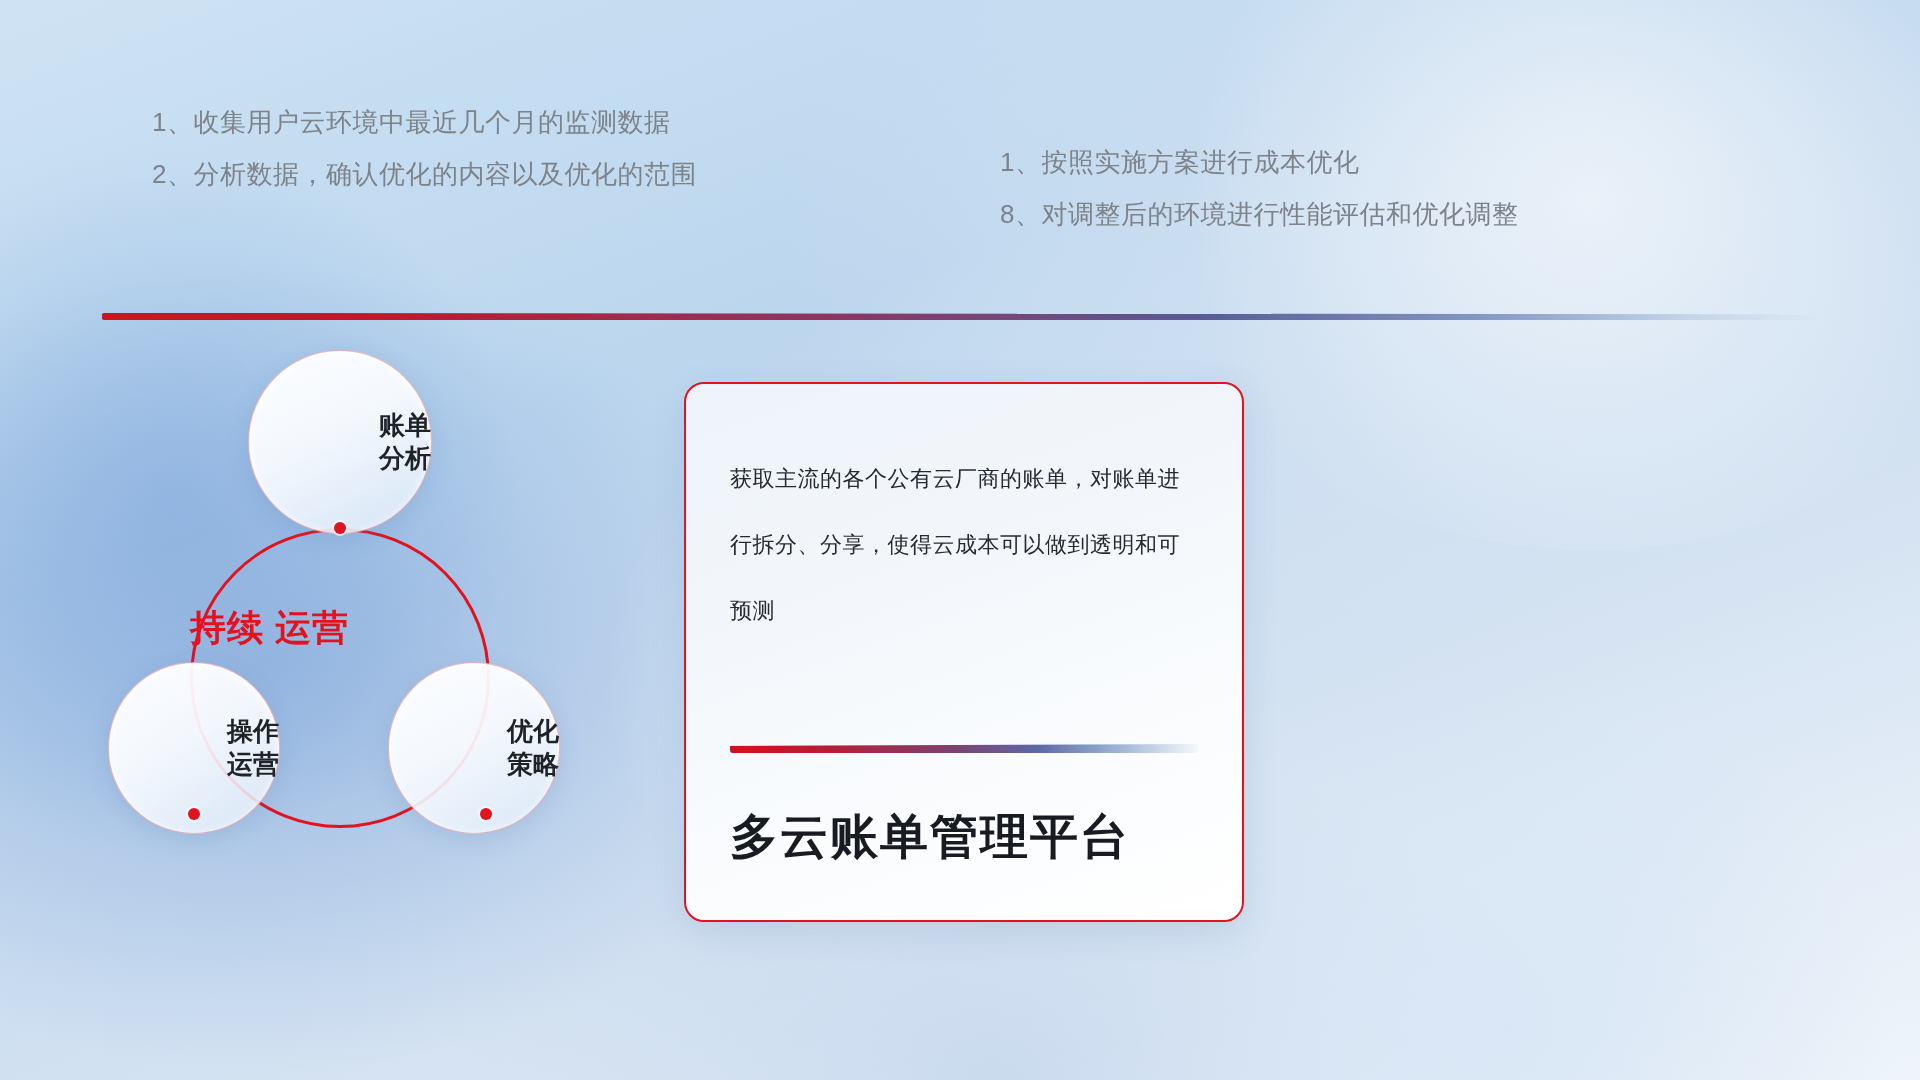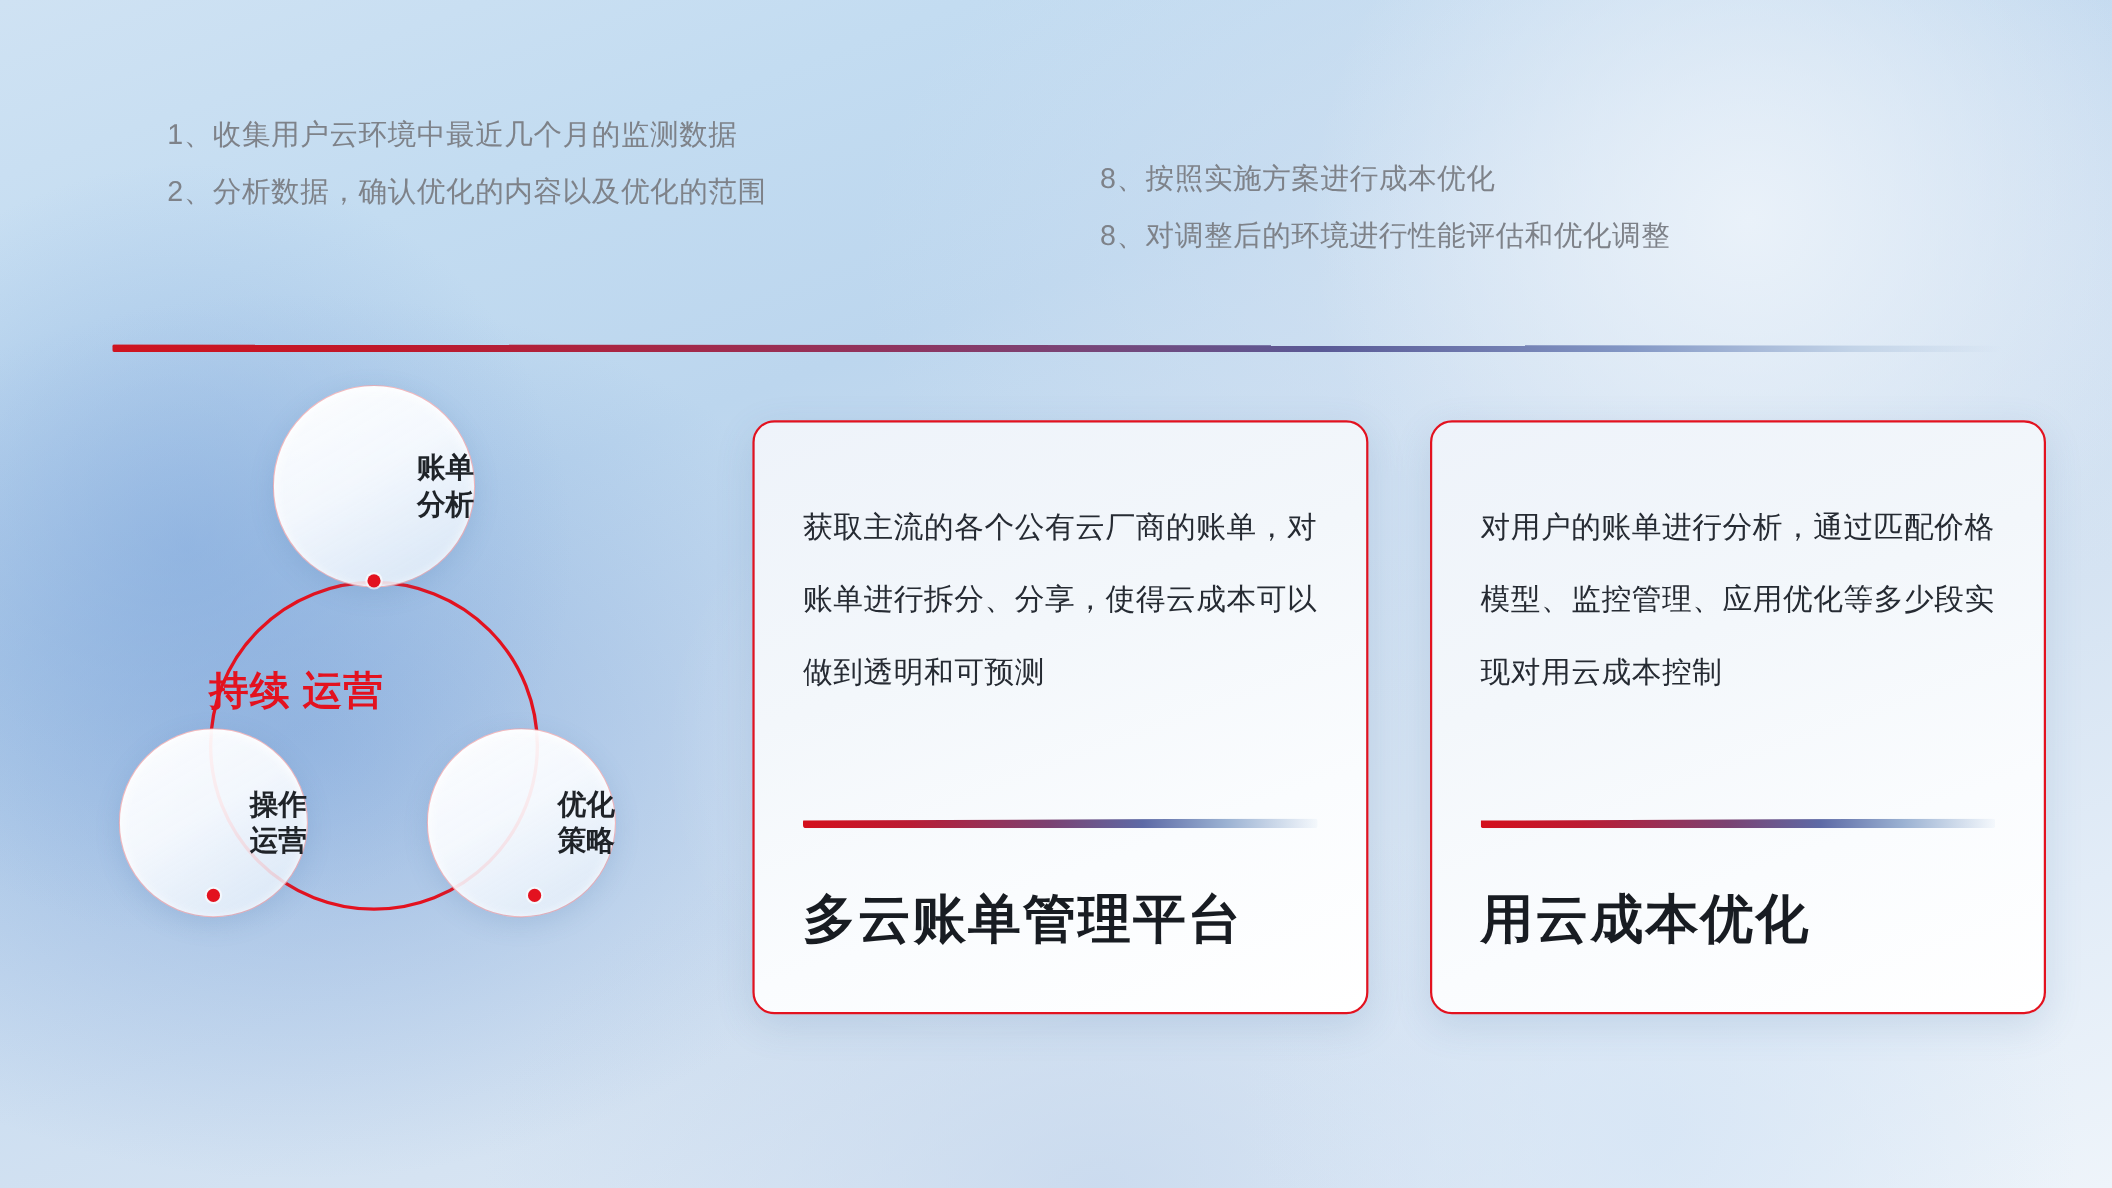--- a/index.html
+++ b/index.html
@@ -150,21 +150,21 @@
     box-shadow: 0 10px 34px rgba(70,110,160,0.16);
     padding: 62px 44px 0 44px;
     display: flex;
     flex-direction: column;
   }
   .card-1 { left: 684px; }
   .card-2 { left: 1300px; }
 
   .card-body {
     color: #262b33;
-    font-size: 27px;
+    font-size: 22px;
     line-height: 66px;
     letter-spacing: 0.5px;
     flex: 0 0 auto;
     height: 270px;
   }
 
   .card-rule {
     margin-top: 28px;
     height: 9px;
     width: 100%;
@@ -193,21 +193,21 @@
   <div class="glow glow-b"></div>
   <div class="glow glow-c"></div>
   <div class="glow glow-d"></div>
 
   <div class="steps">
     <div class="steps-col steps-col-left">
       <div class="step-line">1、收集用户云环境中最近几个月的监测数据</div>
       <div class="step-line">2、分析数据，确认优化的内容以及优化的范围</div>
     </div>
     <div class="steps-col steps-col-right">
-      <div class="step-line">8、按照实施方案进行成本优化</div>
+      <div class="step-line">1、按照实施方案进行成本优化</div>
       <div class="step-line">8、对调整后的环境进行性能评估和优化调整</div>
     </div>
   </div>
 
   <div class="divider"></div>
 
   <div class="diagram">
     <div class="ring ring-main"></div>
 
     <div class="center-label">
@@ -234,19 +234,14 @@
     <div class="node-dot dot-left"></div>
     <div class="node-dot dot-right"></div>
   </div>
 
   <div class="card card-1">
     <div class="card-body">获取主流的各个公有云厂商的账单，对账单进行拆分、分享，使得云成本可以做到透明和可预测</div>
     <div class="card-rule"></div>
     <div class="card-title">多云账单管理平台</div>
   </div>
 
-  <div class="card card-2">
-    <div class="card-body">对用户的账单进行分析，通过匹配价格模型、监控管理、应用优化等多少段实现对用云成本控制</div>
-    <div class="card-rule"></div>
-    <div class="card-title">用云成本优化</div>
-  </div>
 
 </div>
 
 </body></html>

